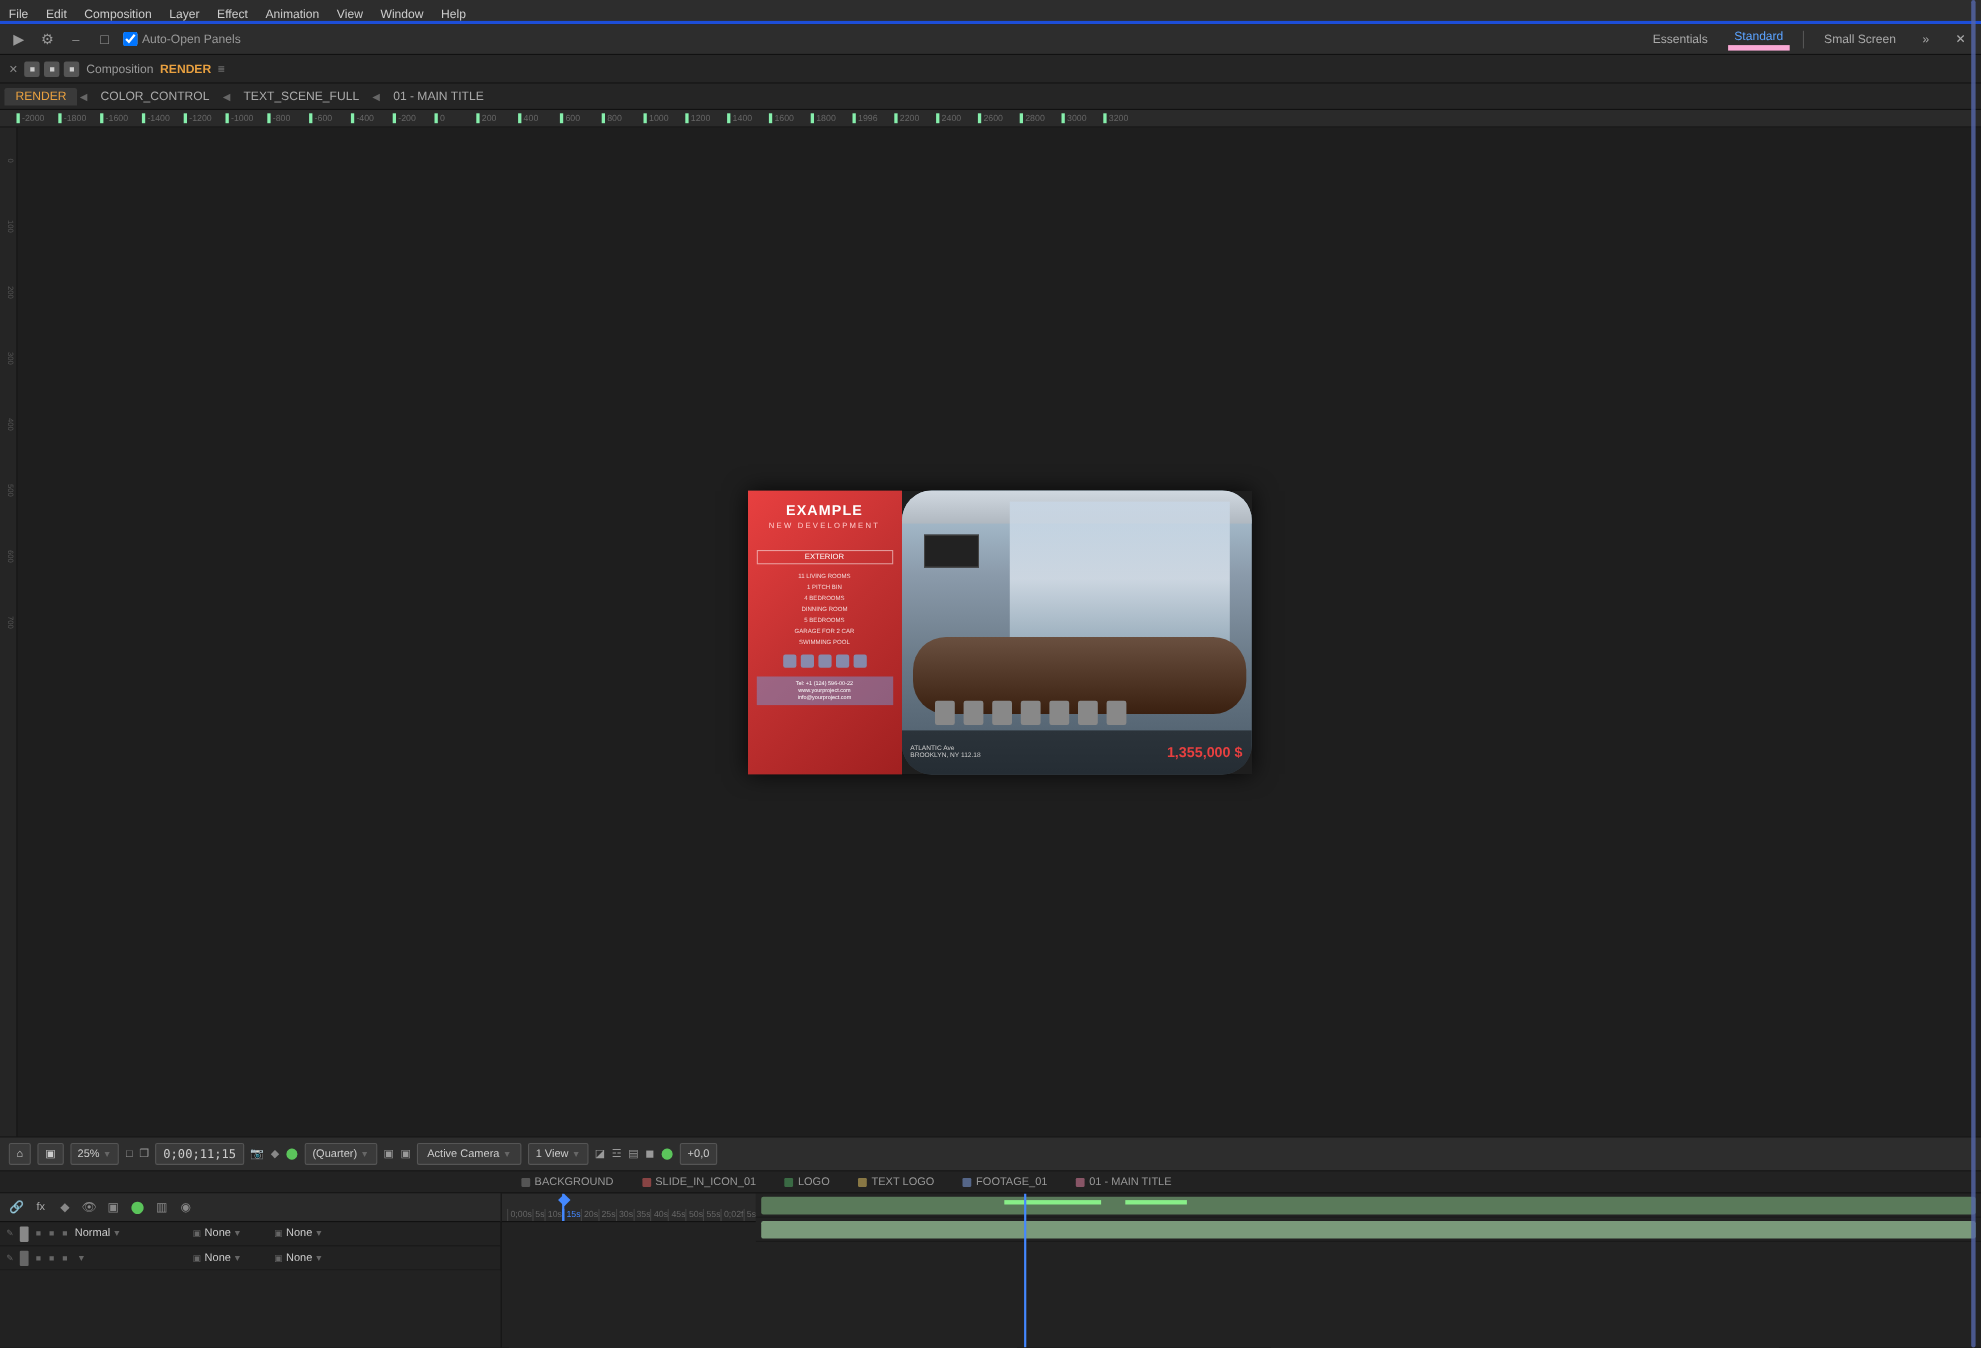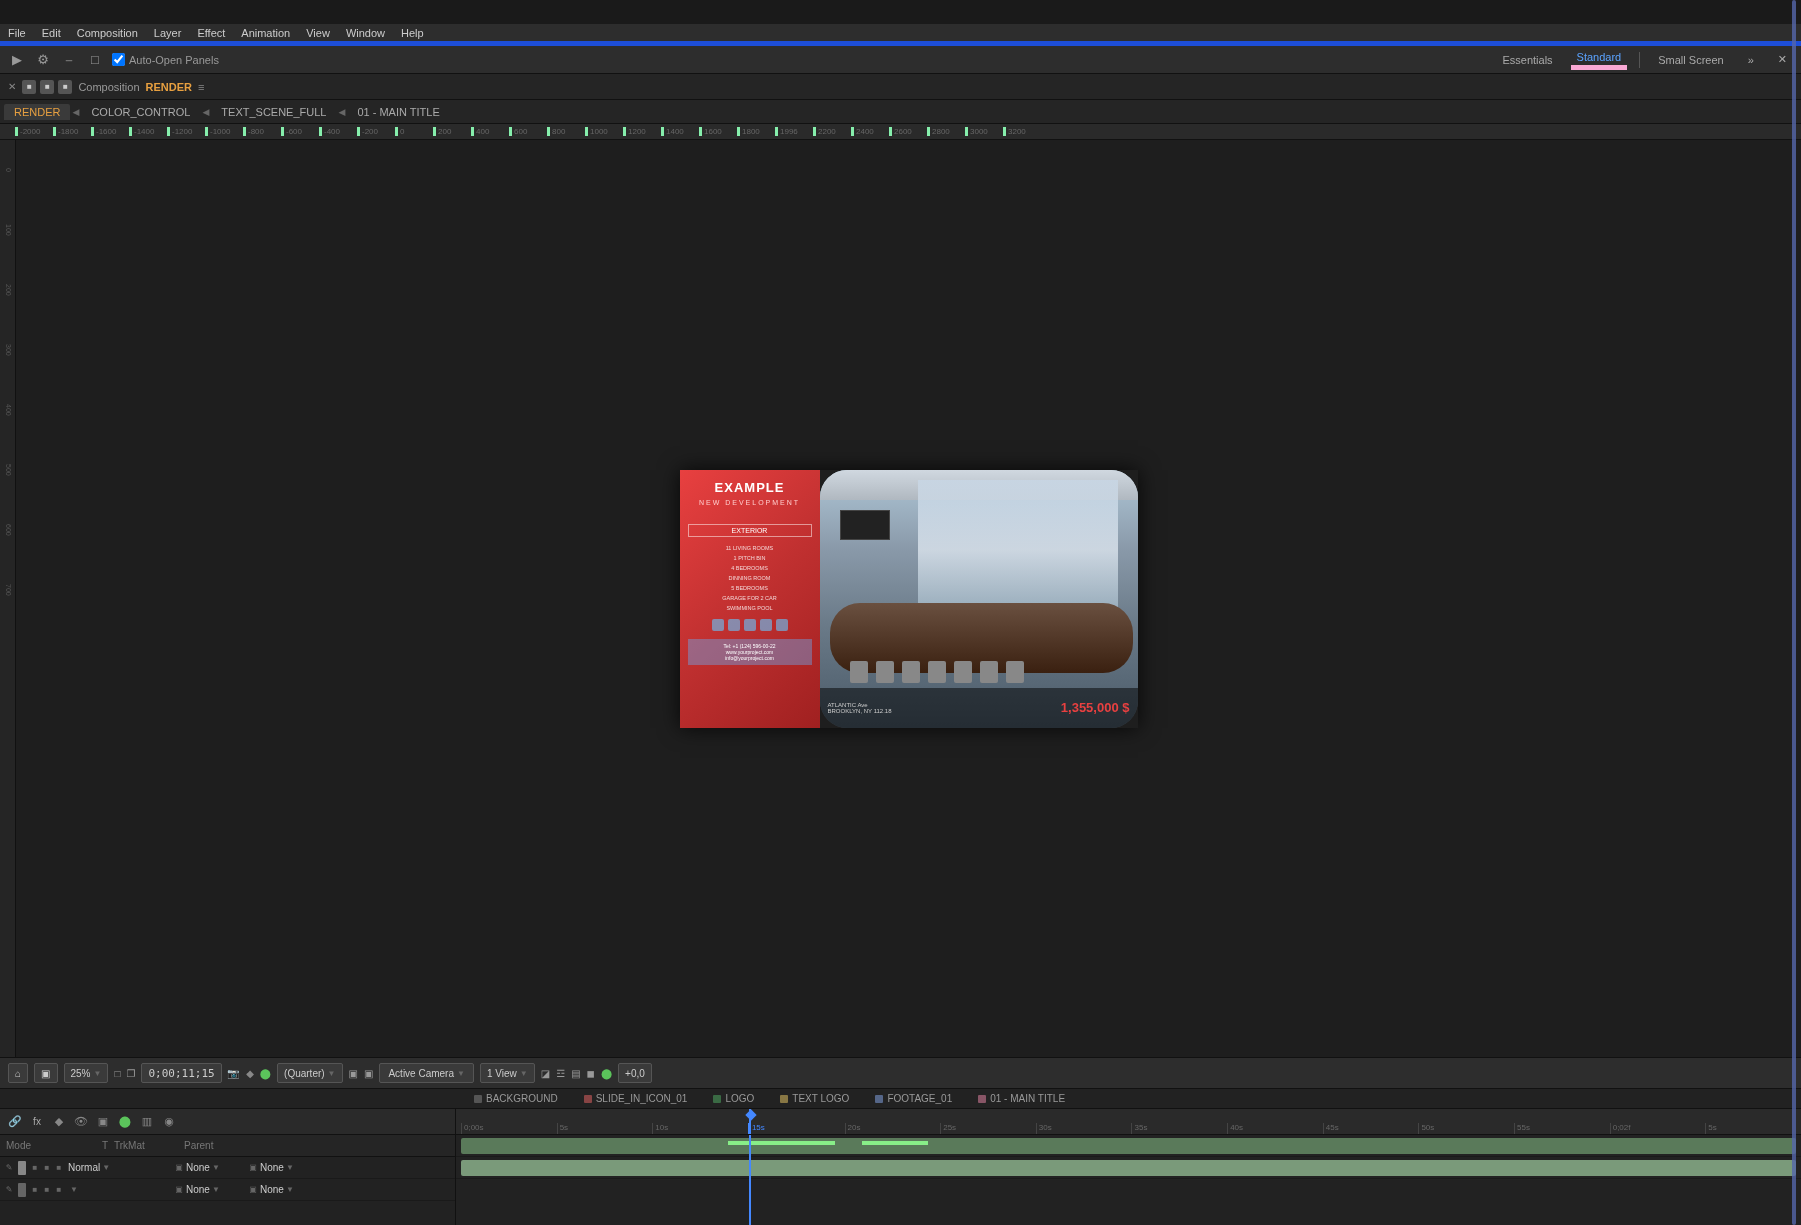--- a/index.html
+++ b/index.html
@@ -11,25 +11,24 @@
       font-size: 11px;
       color: #cccccc;
       overflow: hidden;
     }
 
     
     #menu-bar {
       height: 22px;
       background: #2d2d2d;
       display: flex;
-      align-items: center;
+      align-items: flex-end;
       padding: 0 8px;
       gap: 16px;
-      border-bottom: 5px solid #1d4ed8;
-      margin-top: 24px;
+      border-bottom: 3px solid #1d4ed8;
     }
     .menu-item {
       font-size: 11px;
       color: #cccccc;
       cursor: pointer;
     }
 
     
     #top-bar {
       height: 28px;
@@ -488,21 +487,21 @@
       align-items: center;
       gap: 2px;
       cursor: pointer;
     }
     .dropdown-arrow { color: #666; font-size: 8px; }
 
     
     #timeline-right {
       flex: 1;
       display: flex;
-      flex-direction: column;
+      flex-direction: row;
       overflow: hidden;
     }
     #time-ruler {
       height: 26px;
       background: #2a2a2a;
       border-bottom: 1px solid #111;
       position: relative;
       overflow: hidden;
       display: flex;
       align-items: flex-end;
@@ -790,26 +789,20 @@
       <div class="lt-icon-btn">🔗</div>
       <div class="lt-icon-btn" style="color:#aaa;font-size:10px;">fx</div>
       <div class="lt-icon-btn">◆</div>
       <div class="lt-icon-btn">👁</div>
       <div class="lt-icon-btn">▣</div>
       <div class="lt-icon-btn" style="color:#5bc45b;">⬤</div>
       <div class="lt-icon-btn">▥</div>
       <div class="lt-icon-btn">◉</div>
     </div>
 
-    <div id="layer-columns">
-      <div class="lc-mode">Mode</div>
-      <div class="lc-t">T</div>
-      <div class="lc-trkmat">TrkMat</div>
-      <div class="lc-parent">Parent</div>
-    </div>
 
     <div class="layer-row">
       <div class="lr-icon">✎</div>
       <div class="lr-color" style="background:#888888;"></div>
       <div class="lr-icons">
         <div class="lr-icon">■</div>
         <div class="lr-icon">■</div>
         <div class="lr-icon">■</div>
       </div>
       <div class="lr-mode">

